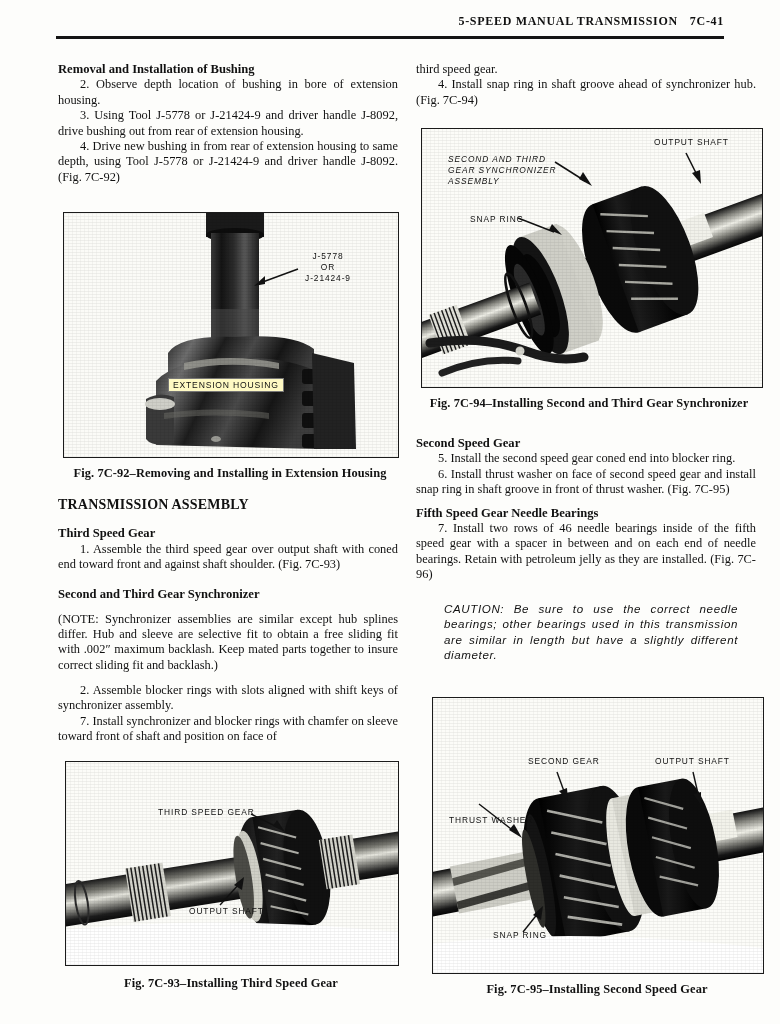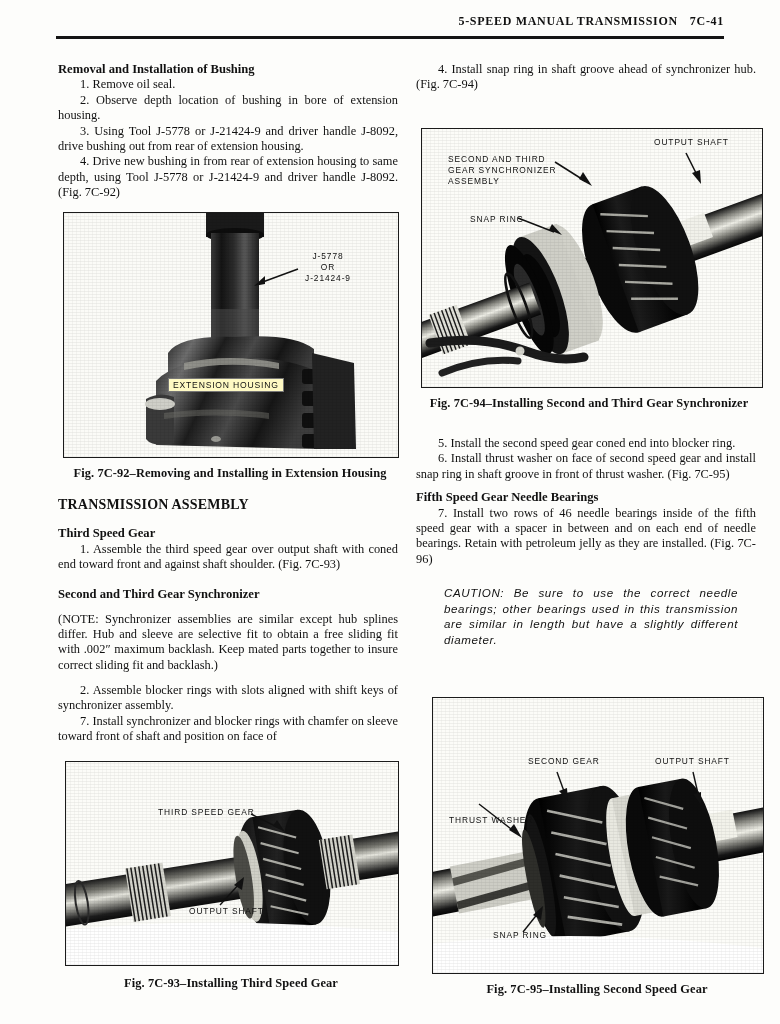--- a/index.html
+++ b/index.html
@@ -144,21 +144,20 @@
 
 <div class="page">
 
   <div class="header">
     <span>5-SPEED MANUAL TRANSMISSION</span><span class="page-no">7C-41</span>
   </div>
   <div class="header-rule"></div>
 
   <div class="col col-left">
     <h4 class="sub-head">Removal and Installation of Bushing</h4>
-    <p class="body-text">1. Remove oil seal.</p>
     <p class="body-text">2. Observe depth location of bushing in bore of extension housing.</p>
     <p class="body-text">3. Using Tool J-5778 or J-21424-9 and driver handle J-8092, drive bushing out from rear of extension housing.</p>
     <p class="body-text">4. Drive new bushing in from rear of extension housing to same depth, using Tool J-5778 or J-21424-9 and driver handle J-8092. (Fig. 7C-92)</p>
   </div>
 
   <div class="figure" style="left:63px; top:212px; width:338px;">
     <div class="fig-frame" style="left:0; top:0; width:334px; height:244px;">
       <div class="photo">
         
         <svg width="334" height="244" viewBox="0 0 334 244">
@@ -329,20 +328,21 @@
       <div class="callout" style="left:123px; top:144px;">OUTPUT SHAFT</div>
       <svg class="lead" style="left:148px; top:115px;" width="36" height="32">
         <line x1="6" y1="28" x2="26" y2="6" stroke="#111" stroke-width="1.4"></line>
         <polygon points="30,0 28,13 20,8" fill="#111"></polygon>
       </svg>
     </div>
     <div class="fig-caption" style="top:215px; left:-2px;">Fig. 7C-93–Installing Third Speed Gear</div>
   </div>
 
   <div class="col col-right">
+    <p class="body-text noindent">third speed gear.</p>
     <p class="body-text">4. Install snap ring in shaft groove ahead of synchronizer hub. (Fig. 7C-94)</p>
   </div>
 
   <div class="figure" style="left:421px; top:128px; width:344px;">
     <div class="fig-frame" style="left:0; top:0; width:340px; height:258px;">
       <div class="photo">
         <svg width="340" height="258" viewBox="0 0 340 258">
           <defs>
             <linearGradient id="shaft94" x1="0" y1="0" x2="0" y2="1">
               <stop offset="0%" stop-color="#121212"></stop>
@@ -399,21 +399,21 @@
             <ellipse cx="92" cy="150" rx="7" ry="34" fill="none" stroke="#111" stroke-width="2.6"></ellipse>
           </g>
 
           <path d="M8 214 Q60 206 104 222 Q136 234 162 228" stroke="#1b1b1b" stroke-width="9" fill="none" stroke-linecap="round"></path>
           <path d="M20 244 Q58 228 96 232" stroke="#222" stroke-width="7" fill="none" stroke-linecap="round"></path>
           <circle cx="98" cy="222" r="4.5" fill="#d4d4cc"></circle>
         </svg>
         <div class="grain"></div>
       </div>
 
-      <div class="callout two-line" style="left:26px; top:25px; width:120px;">SECOND AND THIRD GEAR SYNCHRONIZER ASSEMBLY</div>
+      <div class="callout two-line" style="left:26px; top:25px; width:120px;font-style:italic;">SECOND AND THIRD GEAR SYNCHRONIZER ASSEMBLY</div>
       <svg class="lead" style="left:131px; top:30px;" width="44" height="32">
         <line x1="2" y1="3" x2="32" y2="22" stroke="#111" stroke-width="1.5"></line>
         <polygon points="39,27 26,20 30,13" fill="#111"></polygon>
       </svg>
 
       <div class="callout" style="left:232px; top:8px;">OUTPUT SHAFT</div>
       <svg class="lead" style="left:258px; top:22px;" width="26" height="34">
         <line x1="6" y1="2" x2="18" y2="26" stroke="#111" stroke-width="1.5"></line>
         <polygon points="21,33 12,22 20,19" fill="#111"></polygon>
       </svg>
@@ -421,20 +421,21 @@
       <div class="callout" style="left:48px; top:85px;">SNAP RING</div>
       <svg class="lead" style="left:96px; top:83px;" width="48" height="26">
         <line x1="0" y1="6" x2="36" y2="20" stroke="#111" stroke-width="1.4"></line>
         <polygon points="44,23 31,18 34,12" fill="#111"></polygon>
       </svg>
     </div>
     <div class="fig-caption" style="top:268px; left:-4px;">Fig. 7C-94–Installing Second and Third Gear Synchronizer</div>
   </div>
 
   <div class="col col-right" style="top:436px;">
+    <h4 class="sub-head">Second Speed Gear</h4>
     <p class="body-text">5. Install the second speed gear coned end into blocker ring.</p>
     <p class="body-text">6. Install thrust washer on face of second speed gear and install snap ring in shaft groove in front of thrust washer. (Fig. 7C-95)</p>
     <div class="sp-8"></div>
     <h4 class="sub-head">Fifth Speed Gear Needle Bearings</h4>
     <p class="body-text">7. Install two rows of 46 needle bearings inside of the fifth speed gear with a spacer in between and on each end of needle bearings. Retain with petroleum jelly as they are installed. (Fig. 7C-96)</p>
     <div class="sp-18"></div>
     <p class="caution">CAUTION: Be sure to use the correct needle bearings; other bearings used in this transmission are similar in length but have a slightly different diameter.</p>
   </div>
 
   <div class="figure" style="left:432px; top:697px; width:334px;">

